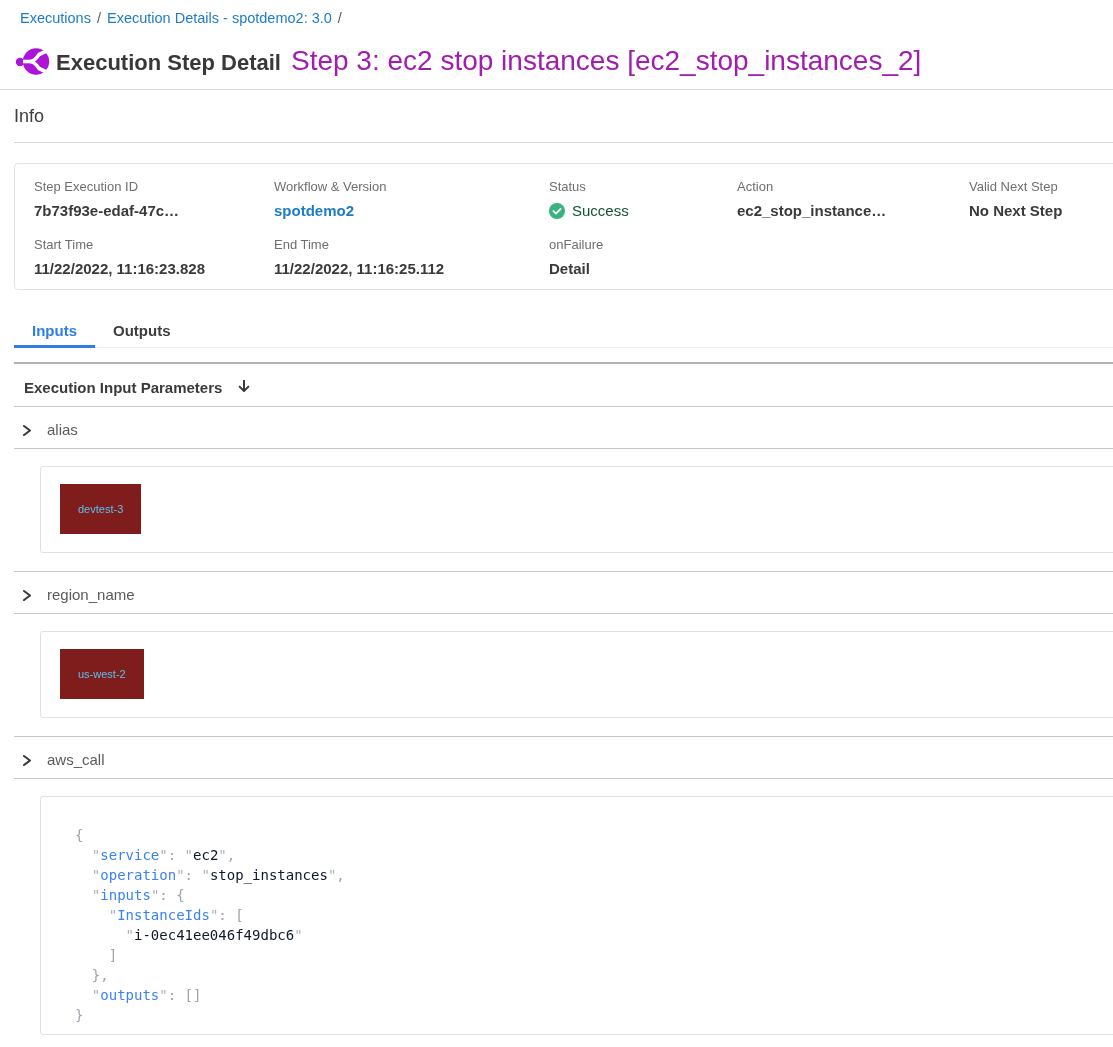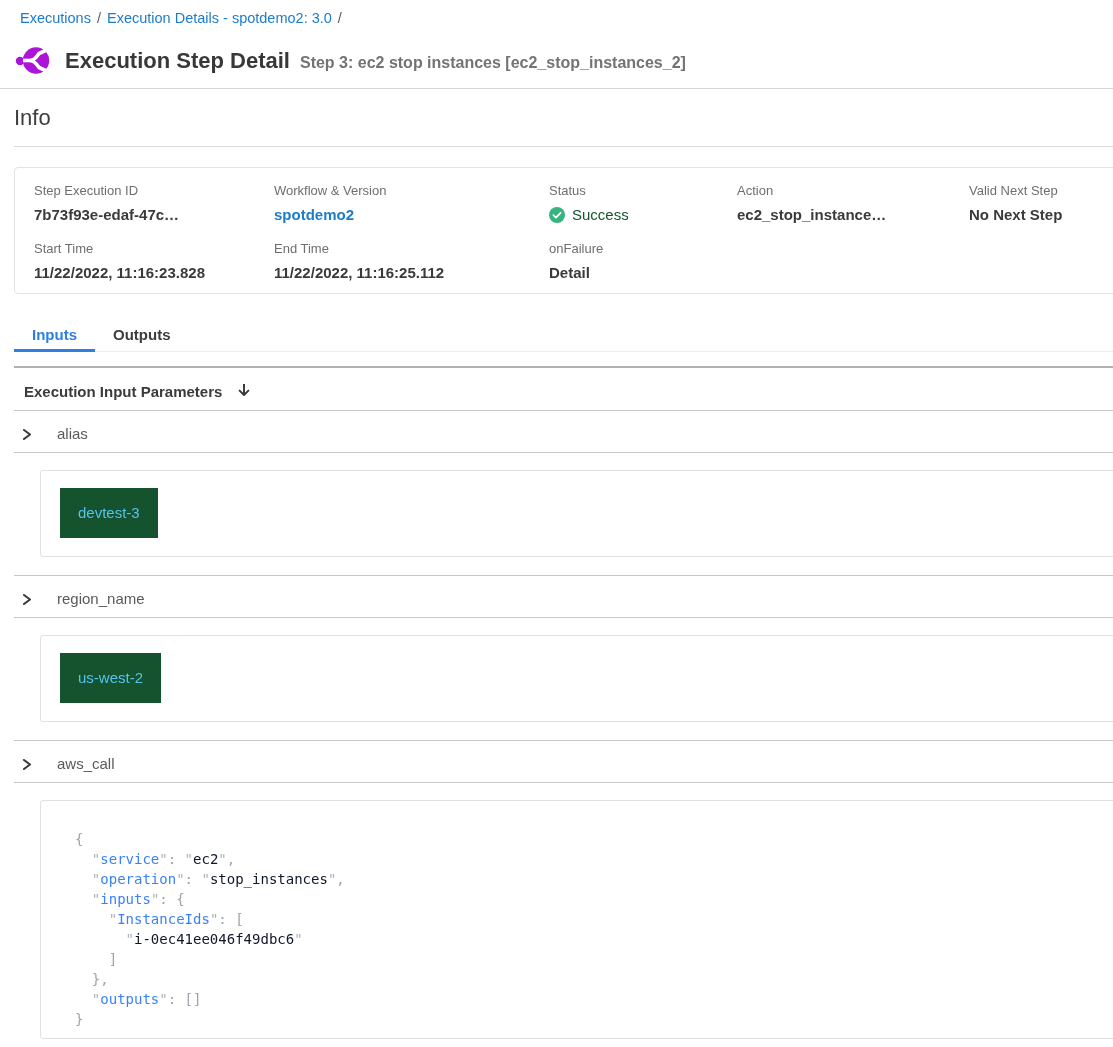--- a/index.html
+++ b/index.html
@@ -5,31 +5,31 @@
   * { box-sizing: border-box; margin: 0; padding: 0; }
   html, body { width: 1113px; height: 1047px; overflow: hidden; background: #ffffff; }
   body { font-family: "Liberation Sans", "DejaVu Sans", sans-serif; color: #3b3b3b; }
 
   
   .breadcrumb { margin: 10px 14px 0 20px; font-size: 14.5px; display: flex; gap: 6px; align-items: baseline; }
   .breadcrumb a { color: #1d7cc8; text-decoration: none; cursor: pointer; }
   .breadcrumb .sep { color: #55606e; }
 
   
-  .header { display: flex; align-items: center; gap: 13px; margin: 19px 0 9px 14px; }
+  .header { display: flex; align-items: center; gap: 4px; margin: 19px 0 9px 14px; }
   .app-icon { width: 38px; height: 31px; flex: 0 0 auto; }
   .titles { display: flex; align-items: baseline; gap: 10px; }
   .page-title { font-size: 22px; font-weight: 700; color: #383838; }
-  .page-subtitle { font-size: 16px; font-weight: 700; color: #737373; }
+  .page-subtitle { font-size: 28px; font-weight: 400; color: #a21caf; }
 
   hr.rule { border: none; border-top: 1px solid #d8d8d8; }
   .rule-title { margin-top: 12px; }
   .rule-info { margin: 15px 0 0 14px; }
 
-  .info-heading { margin: 16px 0 0 14px; font-size: 22px; font-weight: 400; color: #3d3d3d; }
+  .info-heading { margin: 16px 0 0 14px; font-size: 18px; font-weight: 400; color: #3d3d3d; }
 
   
   .card { margin: 20px -8px 0 14px; border: 1px solid #e3e3e3; border-radius: 4px;
           padding: 15px 0 11px 19px; background: #fff; }
   .card-row { display: grid; grid-template-columns: 240px 275px 188px 232px 1fr; }
   .card-row + .card-row { margin-top: 17px; }
   .field-label { font-size: 13px; color: #6e6e6e; line-height: 15px; }
   .field-value { margin-top: 7px; font-size: 15px; font-weight: 700; color: #3a3a3a; line-height: 19px; }
   .field-value.link { color: #1d7cc8; cursor: pointer; }
   .status-val { display: flex; align-items: center; gap: 7px; font-weight: 400; color: #14532d; }
@@ -43,28 +43,28 @@
 
   .divider-strong { height: 2px; background: #b1b1b1; margin: 14px 0 0 14px; }
   .divider { border: none; border-top: 1px solid #c6c6c6; margin-left: 14px; }
 
   
   .params-header { display: flex; align-items: flex-start; gap: 14px; padding: 14px 0 9px 24px; }
   .params-title { font-size: 15px; font-weight: 700; color: #3b3b3b; line-height: 19px; }
   .arrow-down-icon { width: 16px; height: 16px; }
 
   
-  .param-row { display: flex; align-items: center; gap: 24px; padding: 14px 0 9px 20px; cursor: pointer; }
+  .param-row { display: flex; align-items: center; gap: 14px; padding: 14px 0 9px 20px; cursor: pointer; }
   .chevron-icon { width: 13px; height: 13px; flex: 0 0 auto; }
   .param-name { font-size: 15px; color: #5a5a5a; line-height: 18px; }
 
   
   .value-panel { margin: 17px -8px 0 40px; border: 1px solid #e0e0e0; border-radius: 3px;
                  padding: 17px 0 18px 19px; background: #fff; }
-  .chip { display: inline-block; background: #14532d; padding: 16px 18px; font-size: 15px;
+  .chip { display: inline-block; background: #7f1d1d; padding: 16px 18px; font-size: 11px;
           line-height: 18px; color: #57c2ee; }
   .panel-gap { margin-top: 18px; }
 
   
   .code-panel { margin: 17px -8px 0 40px; border: 1px solid #e0e0e0; border-radius: 3px;
                 padding: 28px 0 9px 34px; background: #fff; }
   .code { font-family: "DejaVu Sans Mono", "Liberation Mono", monospace; font-size: 14px;
           line-height: 20px; white-space: pre; }
   .tok-k { color: #3b82f6; }
   .tok-s { color: #0f172a; }

